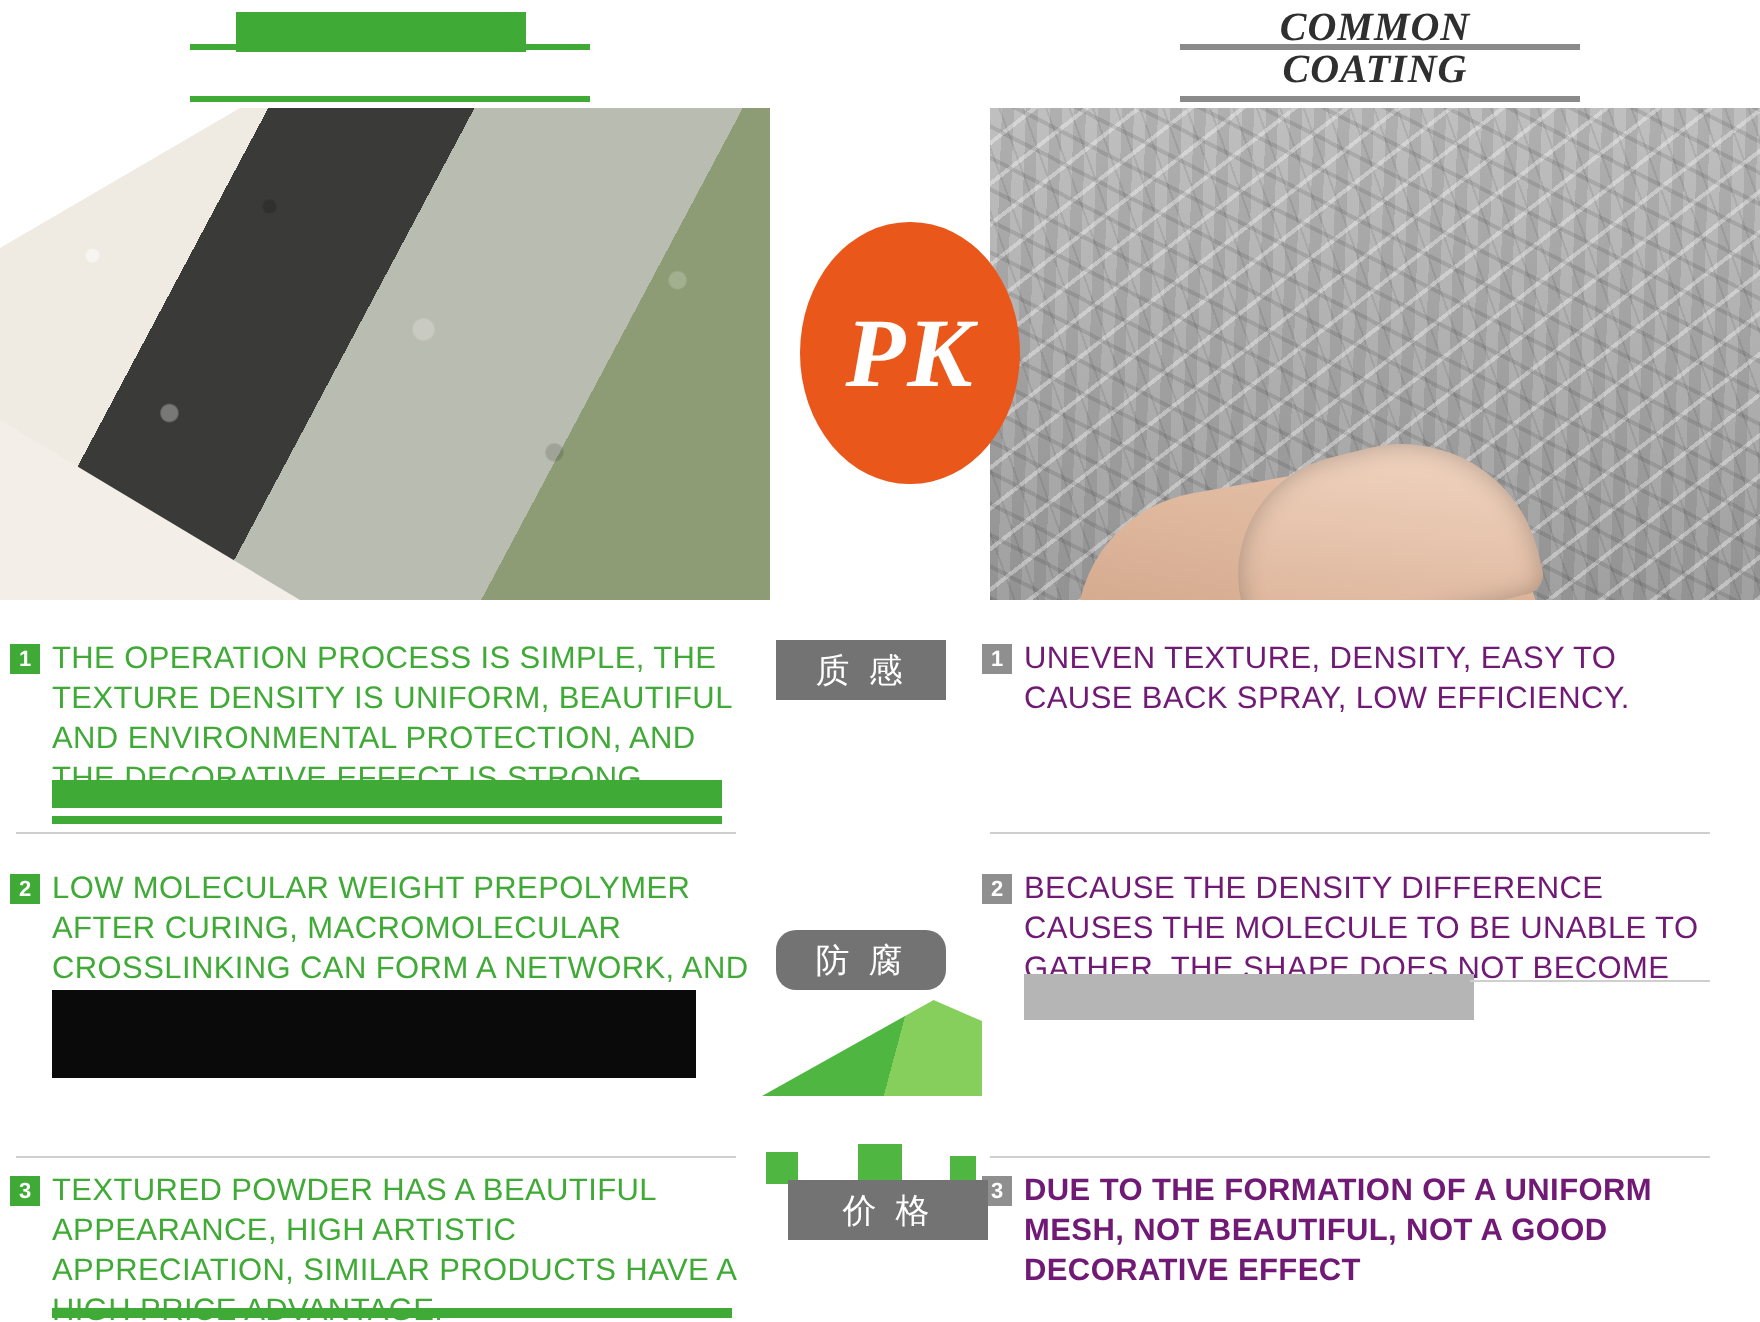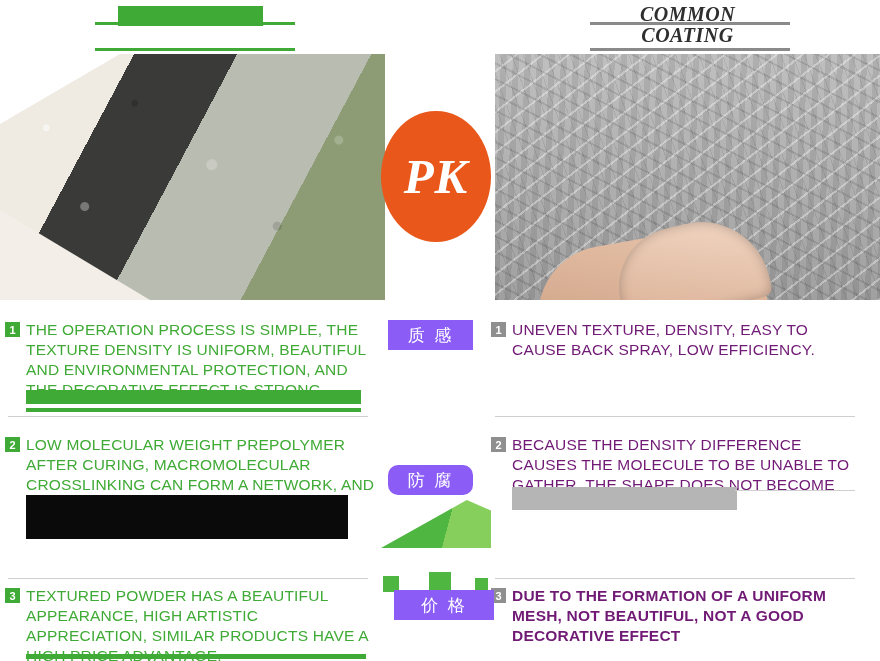--- a/index.html
+++ b/index.html
@@ -100,21 +100,21 @@
   }
   .ph-r-hand{
     position:absolute;left:40px;bottom:-48px;width:230px;height:110px;
     background:linear-gradient(200deg,#e9c6ad,#cb9d80);
     border-radius:70px 90px 20px 20px;
     transform:rotate(-10deg);
   }
 
   
   .pk{
-    position:absolute;left:381px;top:111px;width:118px;height:131px;
+    position:absolute;left:400px;top:111px;width:118px;height:131px;
   }
   .pk-circle{
     position:absolute;left:0;top:0;width:110px;height:131px;
     background:#e9571a;
     border-radius:55px/66px;
   }
   .pk-text{
     position:absolute;left:0;top:0;width:110px;height:131px;
     display:flex;align-items:center;justify-content:center;
     font-family:"Liberation Serif", serif;
@@ -155,21 +155,21 @@
 
   
   .bar{position:absolute;}
   .bar-green{background:#3faa35;}
   .bar-gray{background:#b5b5b5;}
   .bar-black{background:#0a0a0a;}
 
   
   .label{
     position:absolute;
-    background:#8b5cf6;
+    background:#737373;
     color:#ffffff;
     font-size:17px;
     letter-spacing:2px;
     display:flex;align-items:center;justify-content:center;
     font-family:"DejaVu Sans", sans-serif;
   }
   .label-1{left:388px;top:320px;width:85px;height:30px;}
   .label-2{left:388px;top:465px;width:85px;height:30px;border-radius:10px;}
   .label-3{left:394px;top:590px;width:100px;height:30px;}
 

